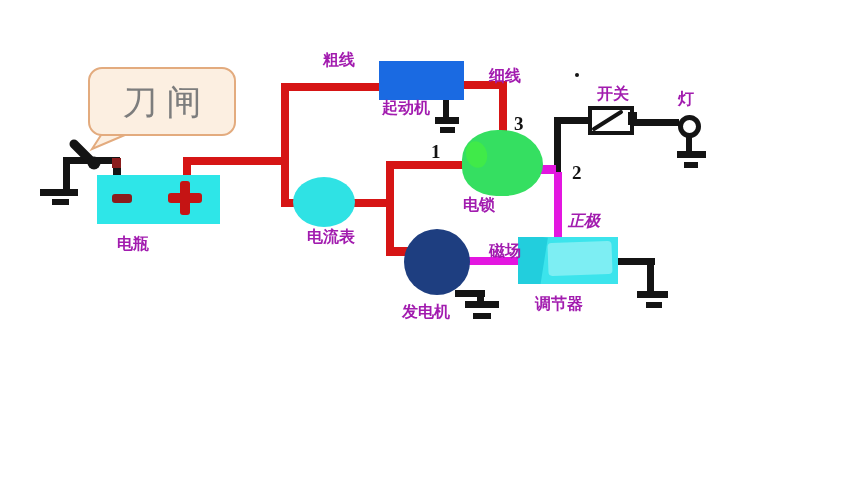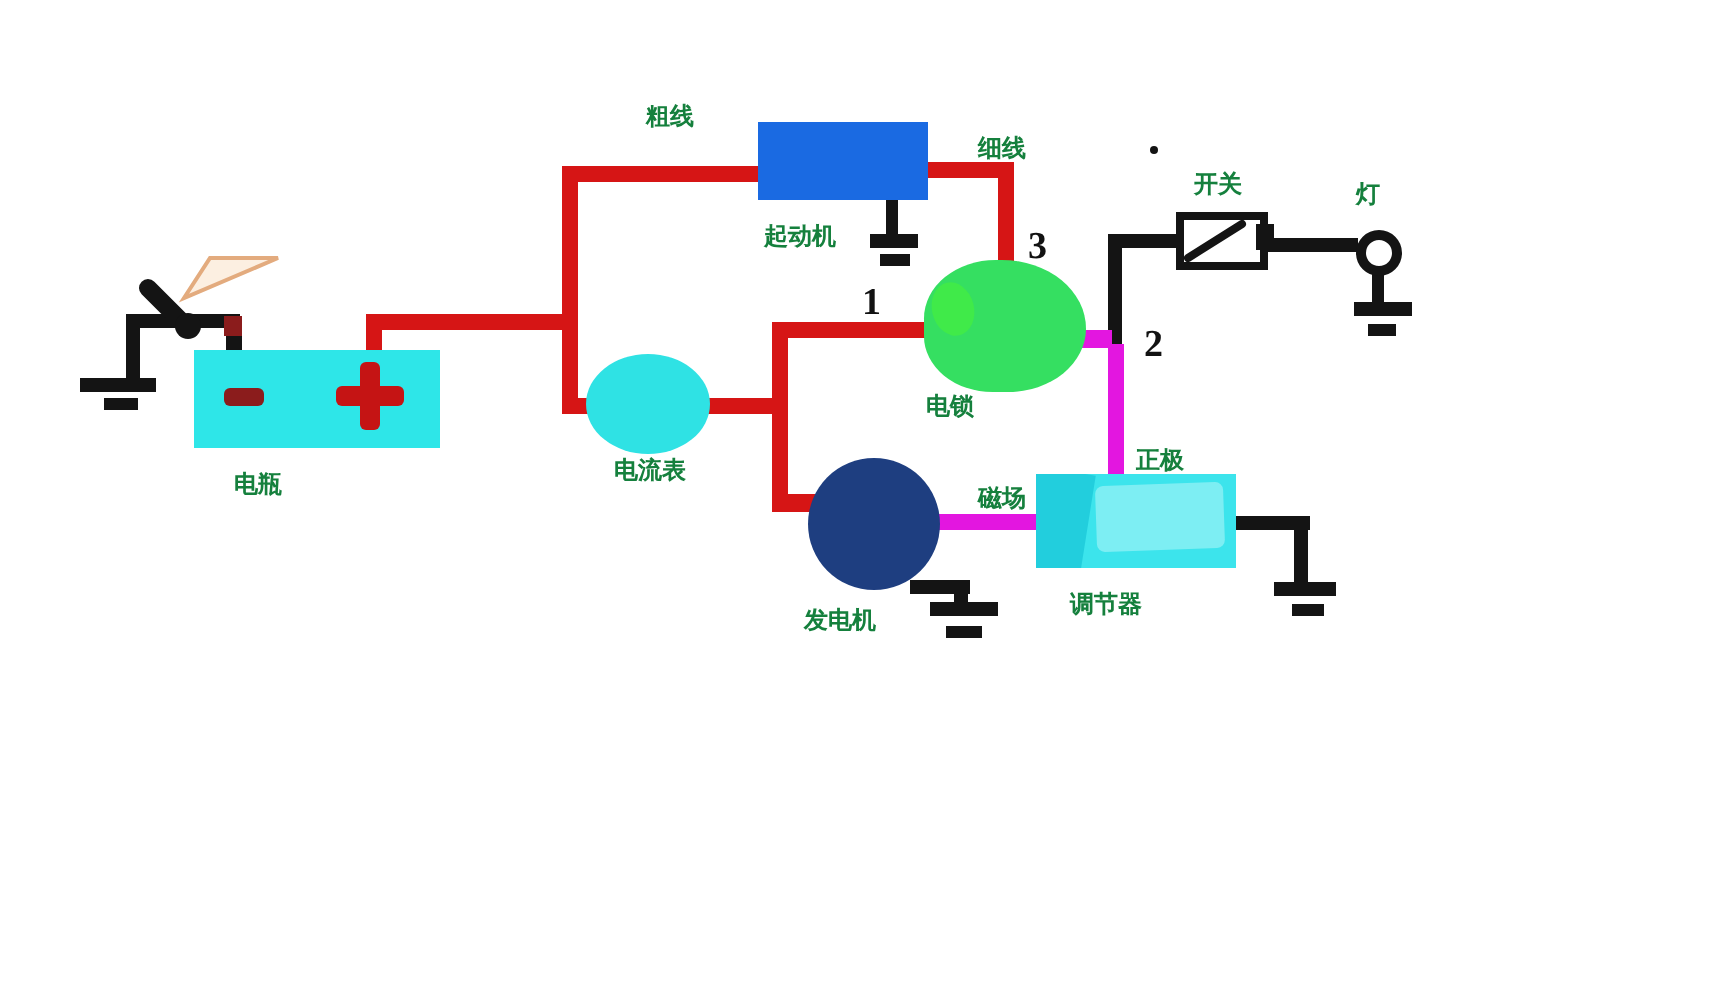--- a/index.html
+++ b/index.html
@@ -26,21 +26,21 @@
   .regulator-band{position:absolute;left:-6px;top:-2px;width:32px;height:52px;background:var(--regulator-dark);transform:rotate(9deg);}
   .regulator-light{position:absolute;left:30px;top:5px;width:64px;height:33px;background:var(--regulator-light);border-radius:4px;transform:rotate(-2deg);}
   .switch-body{position:absolute;left:588px;top:106px;width:46px;height:29px;border:4px solid var(--wire-black);background:#fff;box-sizing:border-box;}
   .switch-nub{position:absolute;left:628px;top:112px;width:9px;height:13px;background:var(--wire-black);}
   .lamp-body{position:absolute;left:678px;top:115px;width:23px;height:23px;border:5px solid var(--wire-black);border-radius:50%;background:#fff;box-sizing:border-box;}
   
   .bubble{position:absolute;left:88px;top:67px;width:144px;height:65px;background:var(--bubble-fill);
     border:2.5px solid var(--bubble-border);border-radius:14px;display:flex;align-items:center;justify-content:center;}
   .bubble-text{font-size:35px;color:var(--bubble-text);letter-spacing:9px;padding-left:9px;line-height:1;}
   
-  .lbl{position:absolute;font-size:12px;font-weight:bold;color:#15803d;white-space:nowrap;line-height:1;}
+  .lbl{position:absolute;font-size:16px;font-weight:bold;color:#a21caf;white-space:nowrap;line-height:1;}
   .num{position:absolute;font-family:"Liberation Serif","DejaVu Serif",serif;font-size:19px;font-weight:bold;color:#121212;line-height:1;}
   .overlay{position:absolute;left:0;top:0;width:857px;height:500px;pointer-events:none;}
   .overlay .blade{stroke:var(--wire-black);stroke-width:9;stroke-linecap:round;}
   .overlay .blade-blob{fill:var(--wire-black);}
   .overlay .tail{fill:var(--bubble-fill);stroke:var(--bubble-border);stroke-width:2;}
   .overlay .sw-diag{stroke:var(--wire-black);stroke-width:4;stroke-linecap:round;}
   .dot{position:absolute;background:var(--wire-black);border-radius:50%;}
   .conn{position:absolute;background:var(--battery-minus);}
 </style>
 </head>
@@ -114,31 +114,34 @@
   <div class="switch-nub"></div>
   <div class="lamp-body"></div>
 
   <svg class="overlay" viewBox="0 0 857 500">
     <polygon class="tail" points="105,129 139,129 92,149"></polygon>
     <line class="blade" x1="74" y1="144" x2="92" y2="162"></line>
     <circle class="blade-blob" cx="94" cy="163" r="6.5"></circle>
     <line class="sw-diag" x1="594" y1="129" x2="621" y2="112"></line>
   </svg>
 
+  <div class="bubble">
+    <span class="bubble-text">刀闸</span>
+  </div>
 
   <div class="lbl" style="left:323px;top:52px;">粗线</div>
   <div class="lbl" style="left:489px;top:68px;">细线</div>
-  <div class="lbl" style="left:382px;top:112px;">起动机</div>
+  <div class="lbl" style="left:382px;top:100px;">起动机</div>
   <div class="lbl" style="left:117px;top:236px;">电瓶</div>
   <div class="lbl" style="left:307px;top:229px;">电流表</div>
   <div class="lbl" style="left:463px;top:197px;">电锁</div>
   <div class="lbl" style="left:402px;top:304px;">发电机</div>
   <div class="lbl" style="left:489px;top:243px;">磁场</div>
   <div class="lbl" style="left:535px;top:296px;">调节器</div>
-  <div class="lbl" style="left:568px;top:224px;">正极</div>
+  <div class="lbl" style="left:568px;top:213px;font-style:italic;">正极</div>
   <div class="lbl" style="left:597px;top:86px;">开关</div>
   <div class="lbl" style="left:678px;top:91px;">灯</div>
 
   <div class="num" style="left:431px;top:142px;">1</div>
   <div class="num" style="left:572px;top:163px;">2</div>
   <div class="num" style="left:514px;top:114px;">3</div>
 
 </div>
 
 </body></html>

